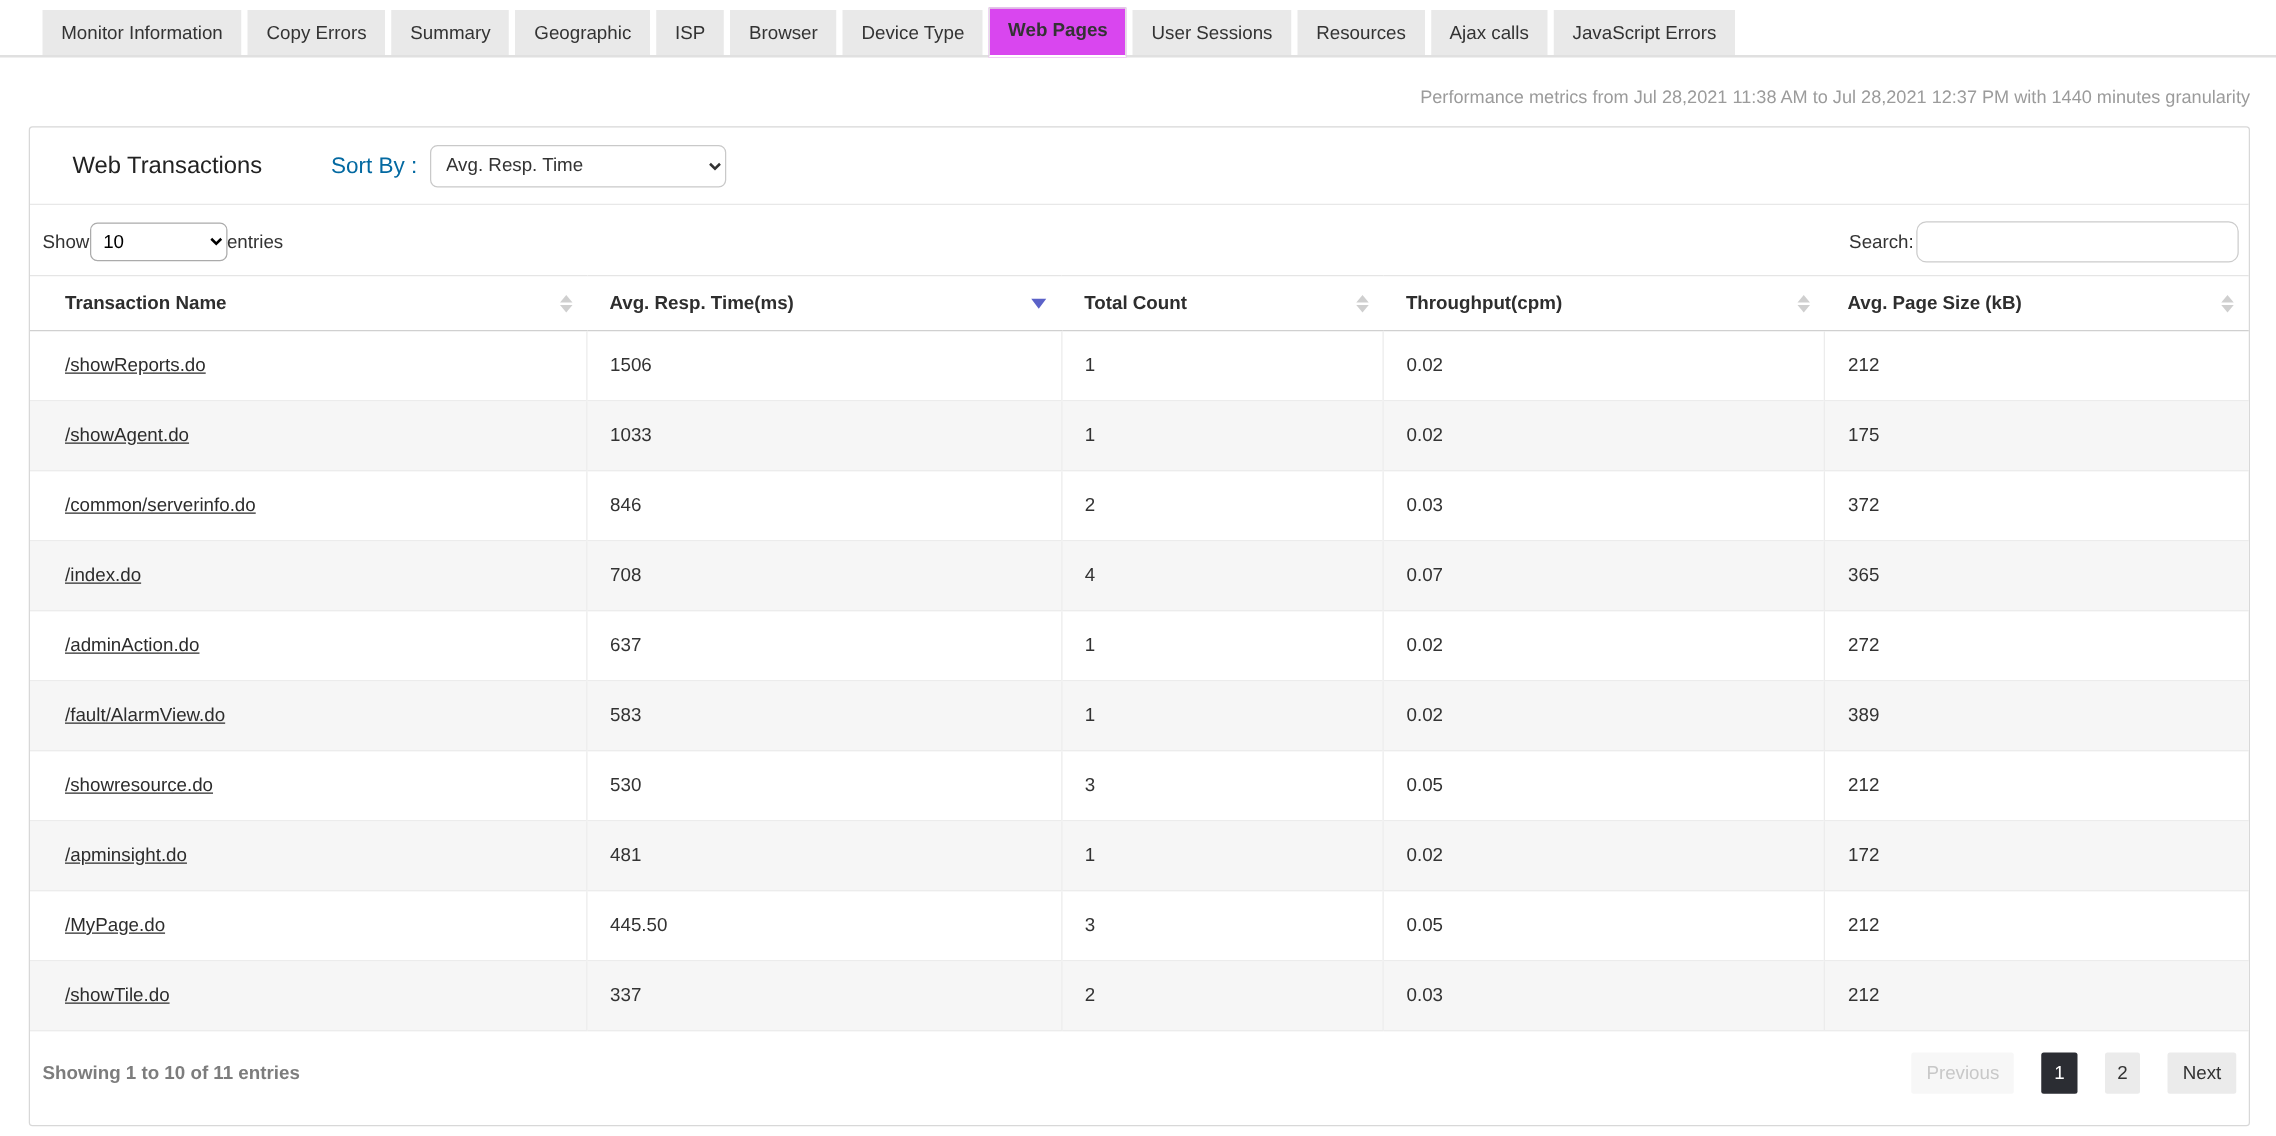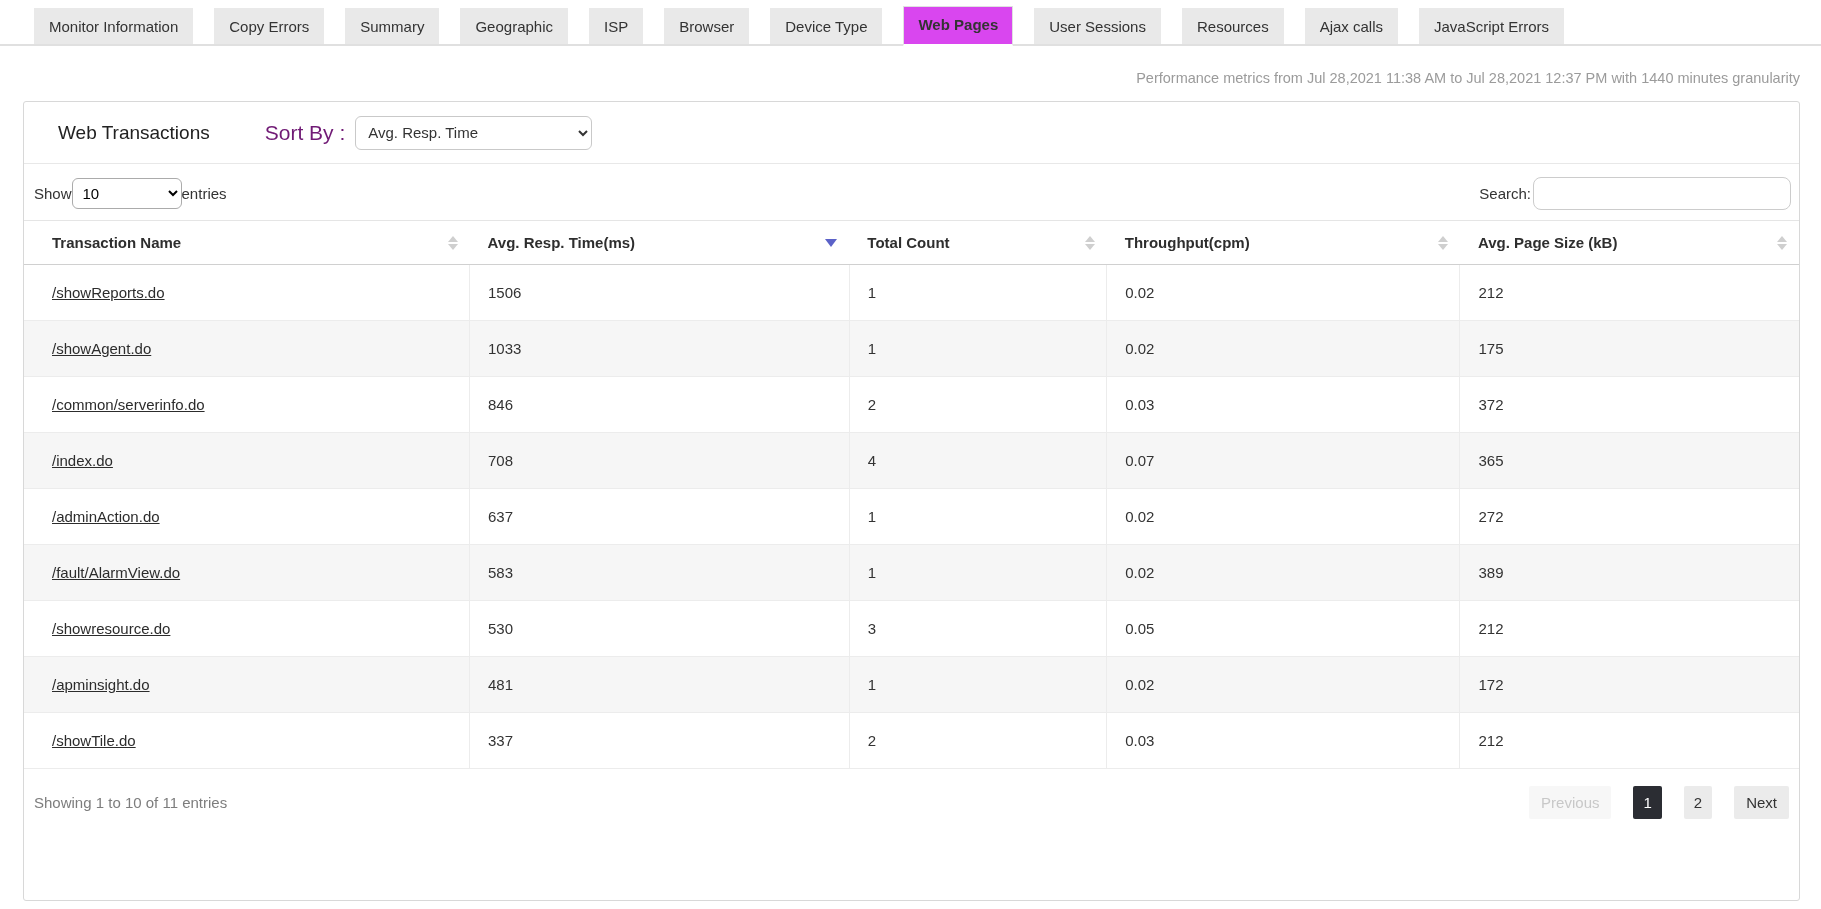--- a/index.html
+++ b/index.html
@@ -18,21 +18,21 @@
     display: flex;
     align-items: flex-end;
     padding: 6px 0 0 34px;
     border-bottom: 2px solid #e0e0e0;
   }
   .tab {
     background: #e9e9e9;
     color: #333;
     font-size: 15px;
     padding: 9px 14px;
-    margin-right: 21px;
+    margin-right: 5px;
     cursor: pointer;
     white-space: nowrap;
     border: 1px solid transparent;
     border-bottom: none;
   }
   .tab.active {
     background: #d946ef;
     font-weight: bold;
     border: 1px solid #e0e0e0;
     border-bottom: 2px solid #fff;
@@ -57,21 +57,21 @@
     min-height: 800px;
   }
   .panel-header {
     display: flex;
     align-items: center;
     height: 62px;
     padding: 0 34px;
     border-bottom: 1px solid #e8e8e8;
   }
   .panel-title { font-size: 19px; color: #222; }
-  .sortby-label { margin-left: 55px; font-size: 21px; color: #701a75; }
+  .sortby-label { margin-left: 55px; font-size: 18px; color: #0369a1; }
   .sortby-select {
     margin-left: 10px;
     width: 237px;
     height: 34px;
     font-size: 15px;
     color: #333;
     border: 1px solid #c9c9c9;
     border-radius: 6px;
     padding: 0 8px;
     background: #fff;
@@ -161,21 +161,21 @@
     border-top: 8px solid #5b62c8;
   }
 
   
   .table-footer {
     display: flex;
     justify-content: space-between;
     align-items: center;
     padding: 17px 10px 17px 10px;
   }
-  .status-text { font-weight: normal; color: #7d7d7d; font-size: 15px; }
+  .status-text { font-weight: bold; color: #7d7d7d; font-size: 15px; }
   .pagination { display: flex; align-items: center; gap: 22px; }
   .page-btn {
     font-size: 15px;
     border: none;
     border-radius: 2px;
     padding: 8px 12px;
     cursor: pointer;
     font-family: "Liberation Sans", sans-serif;
   }
   .page-btn.prev { background: #f7f7f7; color: #c8c8c8; cursor: default; }
@@ -324,20 +324,27 @@
           <td>212</td>
         </tr>
         <tr>
           <td><a href="#" class="txn-link">/apminsight.do</a></td>
           <td>481</td>
           <td>1</td>
           <td>0.02</td>
           <td>172</td>
         </tr>
         <tr>
+          <td><a href="#" class="txn-link">/MyPage.do</a></td>
+          <td>445.50</td>
+          <td>3</td>
+          <td>0.05</td>
+          <td>212</td>
+        </tr>
+        <tr>
           <td><a href="#" class="txn-link">/showTile.do</a></td>
           <td>337</td>
           <td>2</td>
           <td>0.03</td>
           <td>212</td>
         </tr>
       </tbody>
     </table>
 
     <div class="table-footer">

